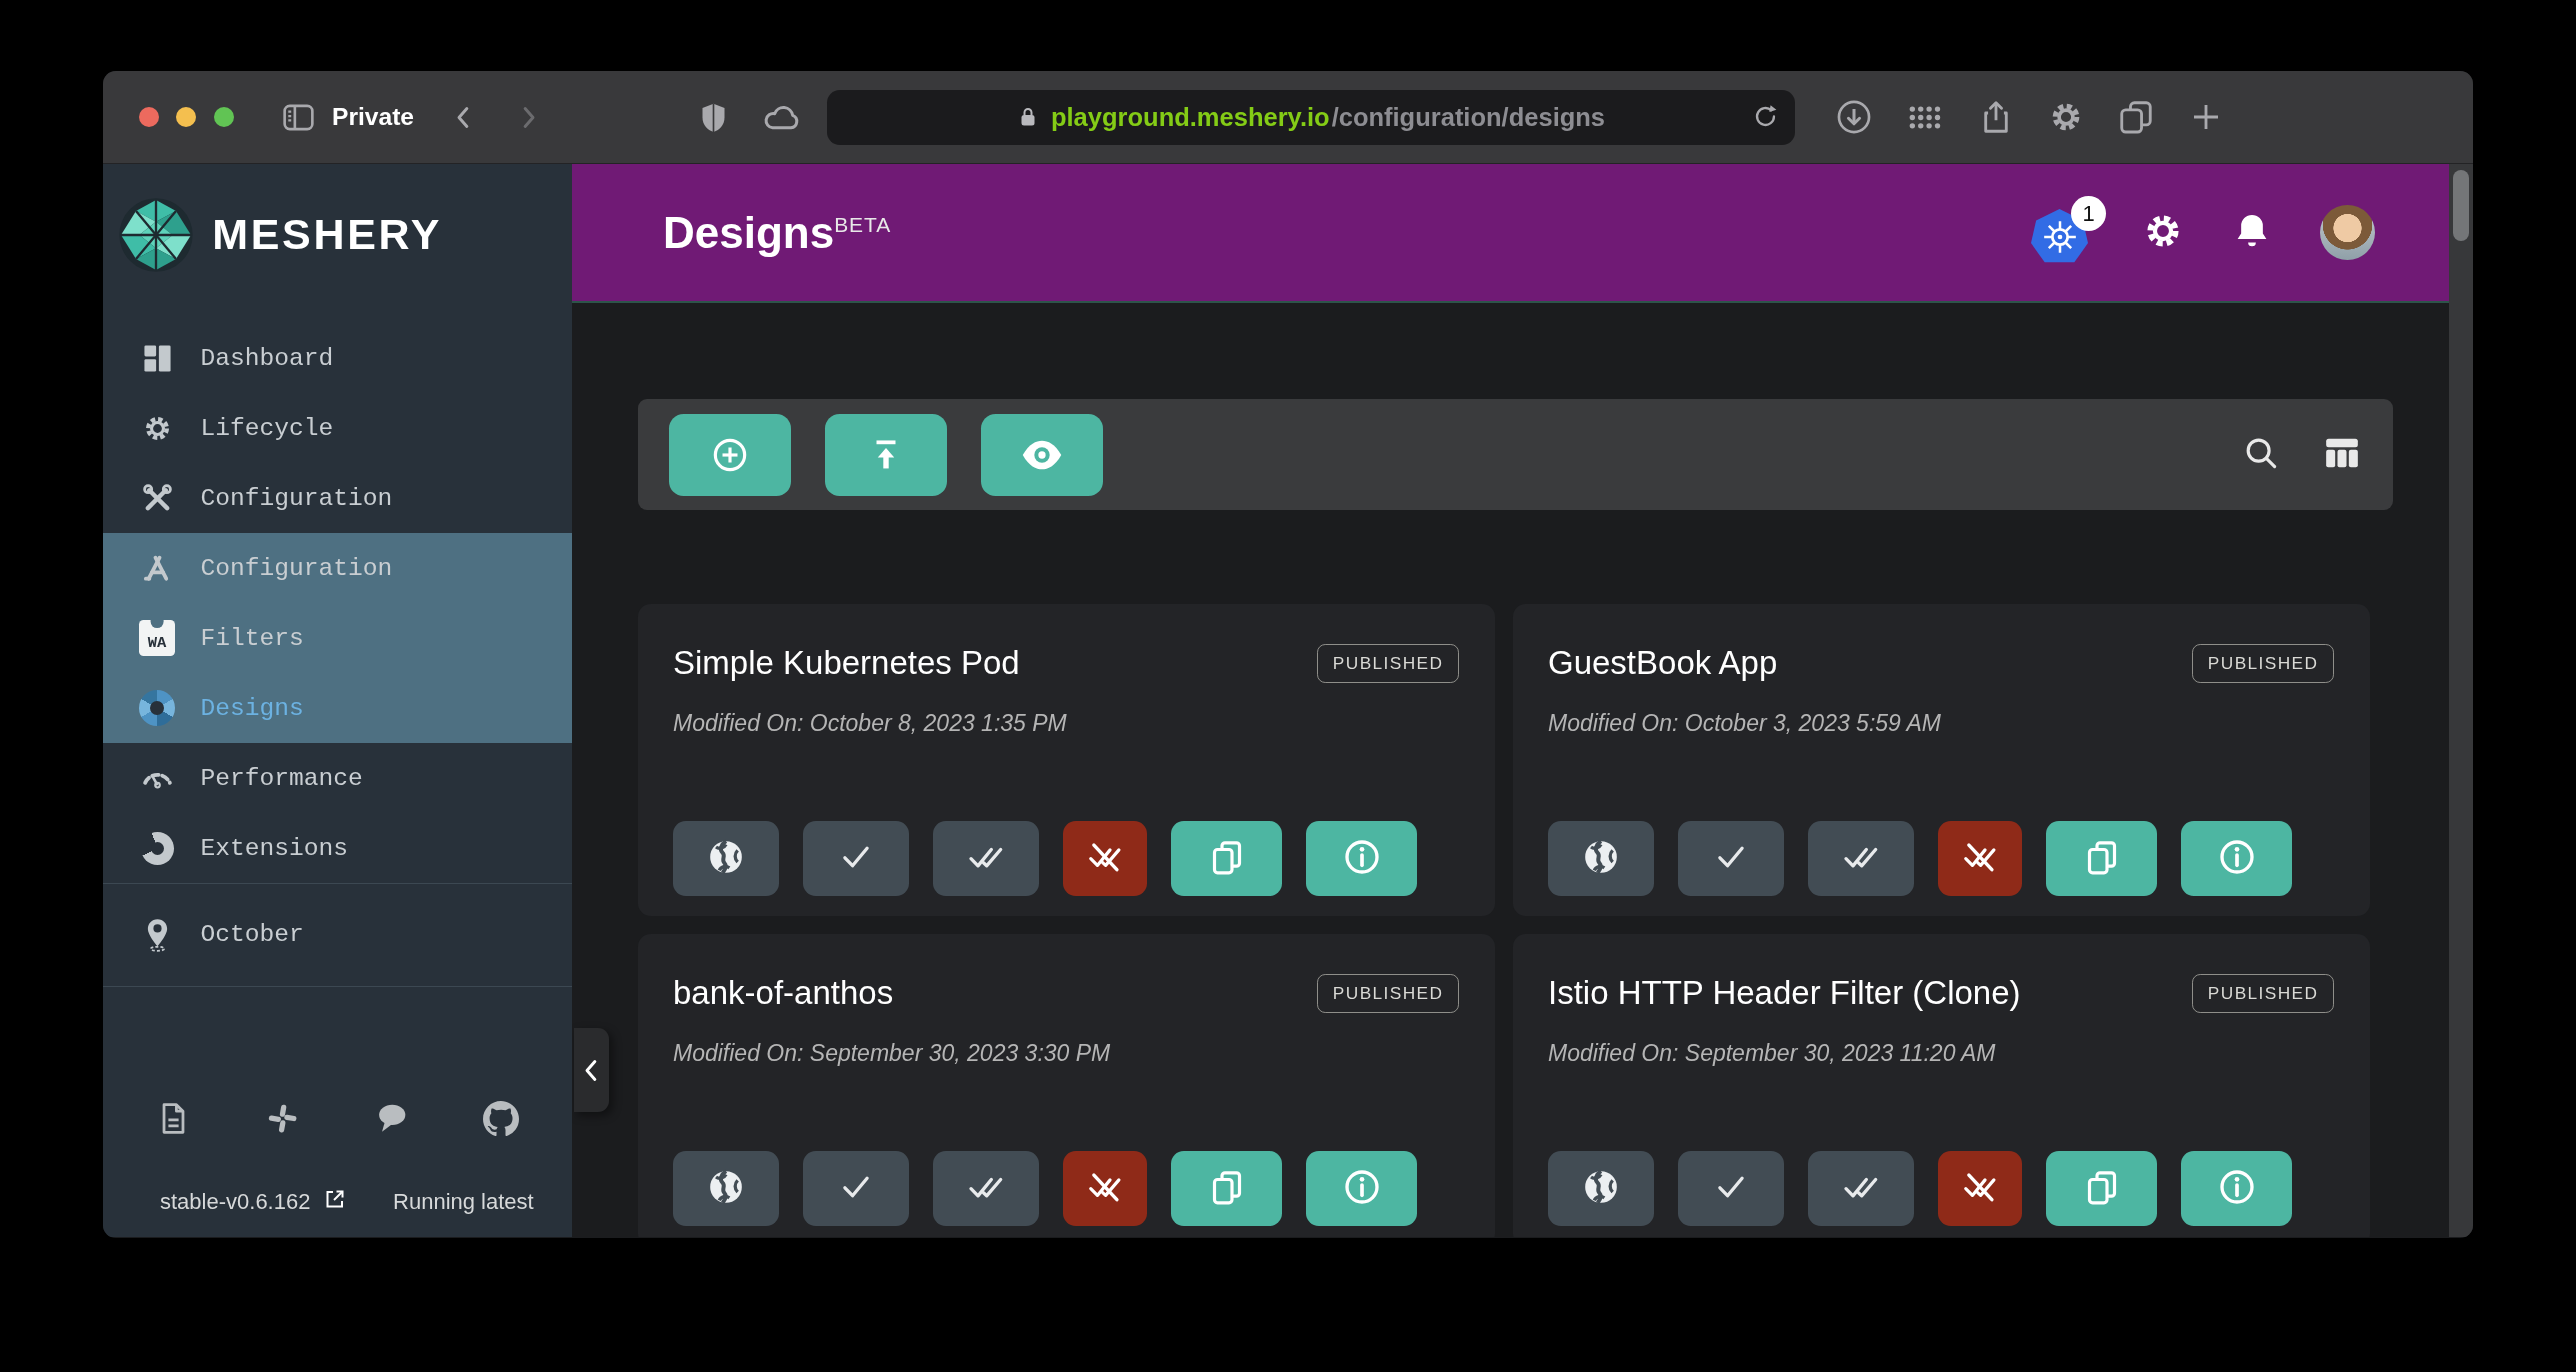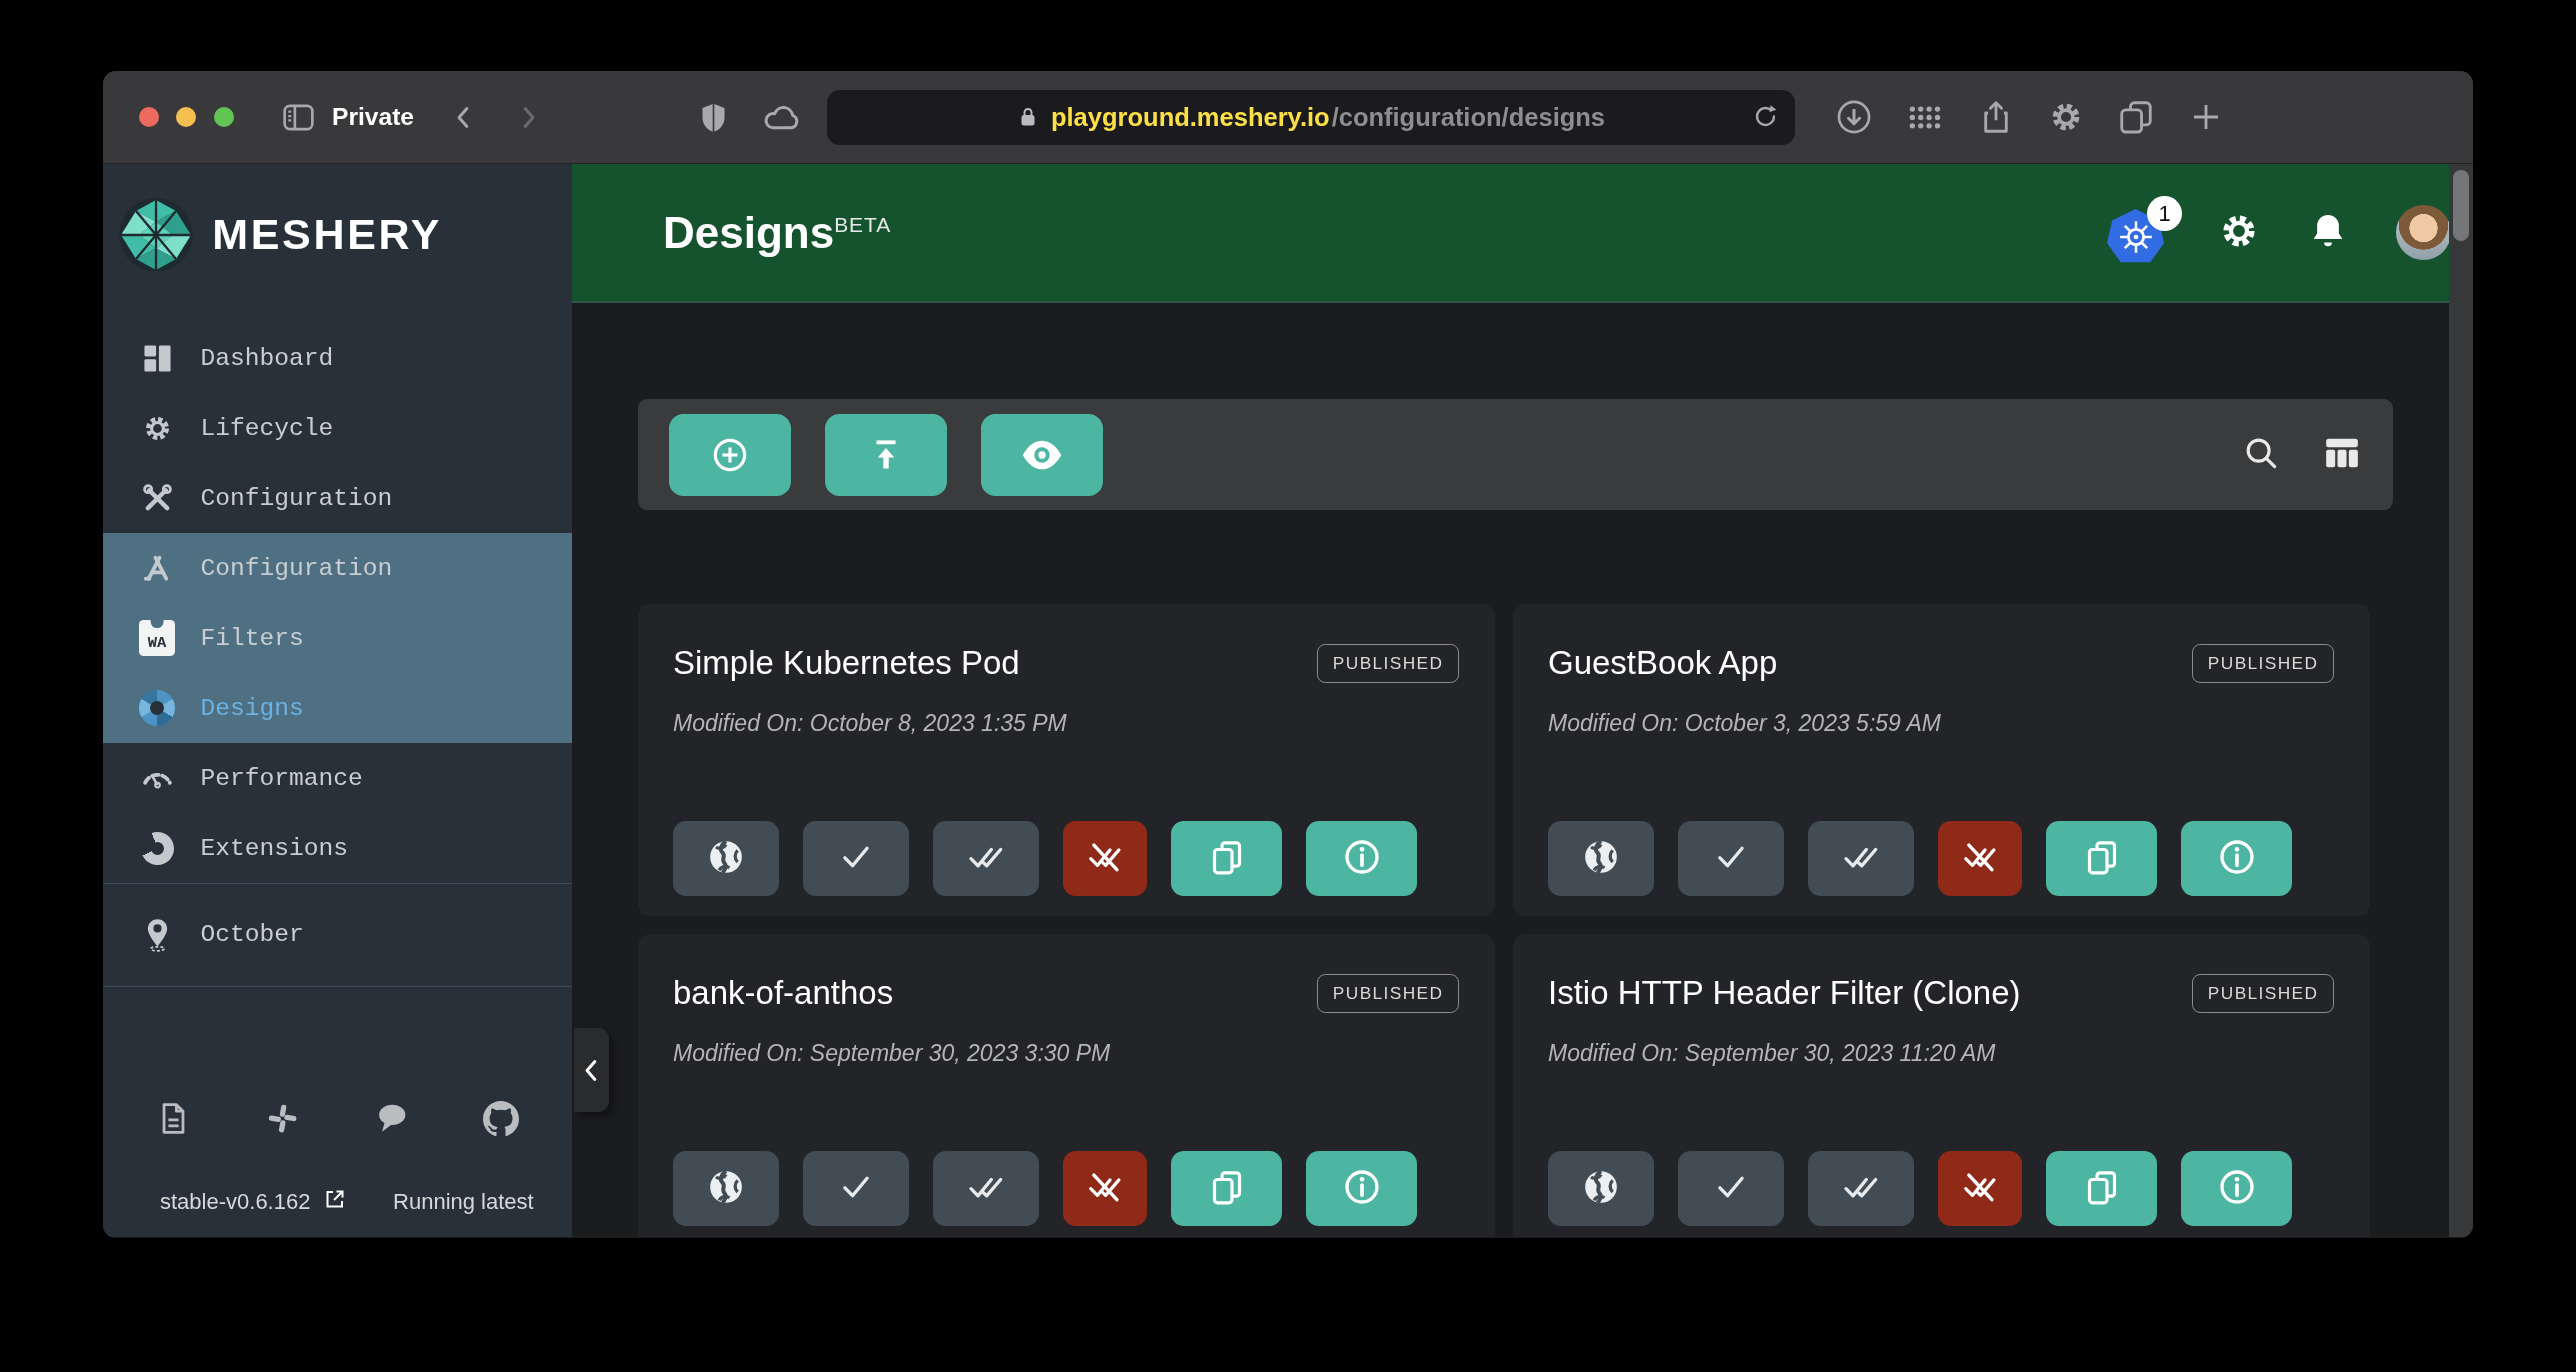--- a/index.html
+++ b/index.html
@@ -12,21 +12,21 @@
   .chrome { height:93px; background:#39393b; border-bottom:0.9px solid #232325; display:flex; align-items:center; }
   .lights { display:flex; gap:17.3px; margin-left:36px; }
   .light { width:20px; height:20px; border-radius:50%; }
   .light.red { background:#ec6a5e; } .light.yellow { background:#f4bf4f; } .light.green { background:#61c454; }
   .cicon { color:#a9a9ad; display:flex; align-items:center; justify-content:center; }
   .cicon svg { display:block; }
   .private { color:#ffffff; font-size:24.6px; font-weight:700; margin-left:16.4px; }
   .fwd { opacity:.45; }
   .urlpill { position:relative; width:968px; height:55px; border-radius:12.8px; background:#1b1b1d;
              display:flex; align-items:center; justify-content:center; gap:11px; }
-  .urlhost { color:#fde047; font-size:25.5px; font-weight:700; }
+  .urlhost { color:#84cc16; font-size:25.5px; font-weight:700; }
   .urlpath { color:#8d8d92; font-size:25.5px; font-weight:700; }
   .reload { position:absolute; right:14.6px; top:12.8px; }
 
   
   .app { display:flex; height:1073px; }
 
   
   .sidebar { width:469px; background:#28313a; display:flex; flex-direction:column; flex-shrink:0; }
   .logo-row { height:141px; display:flex; align-items:center; gap:16.4px; padding-left:12.8px; flex-shrink:0; }
   .brand { color:#fff; font-size:43px; font-weight:700; letter-spacing:2.7px; }
@@ -49,22 +49,22 @@
   .wa-text { color:#28313a; font-size:15.5px; font-weight:700; line-height:1; padding-bottom:4.6px; }
   .spiral { width:36px; height:36px; border-radius:50%;
             background:conic-gradient(#4e93c4 0 60deg,#77b5dd 60deg 120deg,#2f6d99 120deg 180deg,#4e93c4 180deg 240deg,#77b5dd 240deg 300deg,#35759f 300deg 360deg); position:relative; }
   .spiral::after { content:""; position:absolute; inset:11px; border-radius:50%; background:#28313a; }
   .extensions-ic { width:33px; height:33px; border-radius:50%; position:relative;
                    background:conic-gradient(from -20deg, #c3c9cd 0 265deg, transparent 265deg 360deg); }
   .extensions-ic::after { content:""; position:absolute; inset:10px; border-radius:50%; background:#28313a; }
 
   
   .main { flex:1; position:relative; background:#1b1c1e; overflow:hidden; }
-  .page-header { height:139px; display:flex; align-items:center; padding:0 22px 0 91px;
-                 background:#14532d; border-bottom:2.7px solid #2d544a; }
+  .page-header { height:139px; display:flex; align-items:center; padding:0 74px 0 91px;
+                 background:#701a75; border-bottom:2.7px solid #2d544a; margin-right:24px; }
   .page-title { color:#fff; font-size:44px; font-weight:700; }
   .page-title sup { font-size:21px; font-weight:400; color:#e8e8e8; letter-spacing:0.9px; }
   .header-icons { margin-left:auto; display:flex; align-items:center; gap:47px; }
   .k8s-wrap { position:relative; width:64px; height:58px; }
   .k8s-hept { width:57px; height:55px; margin-top:5.5px; background:#326ce5;
               clip-path:polygon(50% 0%, 91% 21%, 100% 62%, 76% 97%, 24% 97%, 0% 62%, 9% 21%);
               display:flex; align-items:center; justify-content:center; color:#fff; }
   .k8s-badge { position:absolute; right:-11px; top:-7.3px; width:35px; height:35px; border-radius:50%;
                background:#fff; color:#111; font-size:22px; display:flex; align-items:center; justify-content:center; }
   .avatar { width:55px; height:55px; border-radius:50%;

